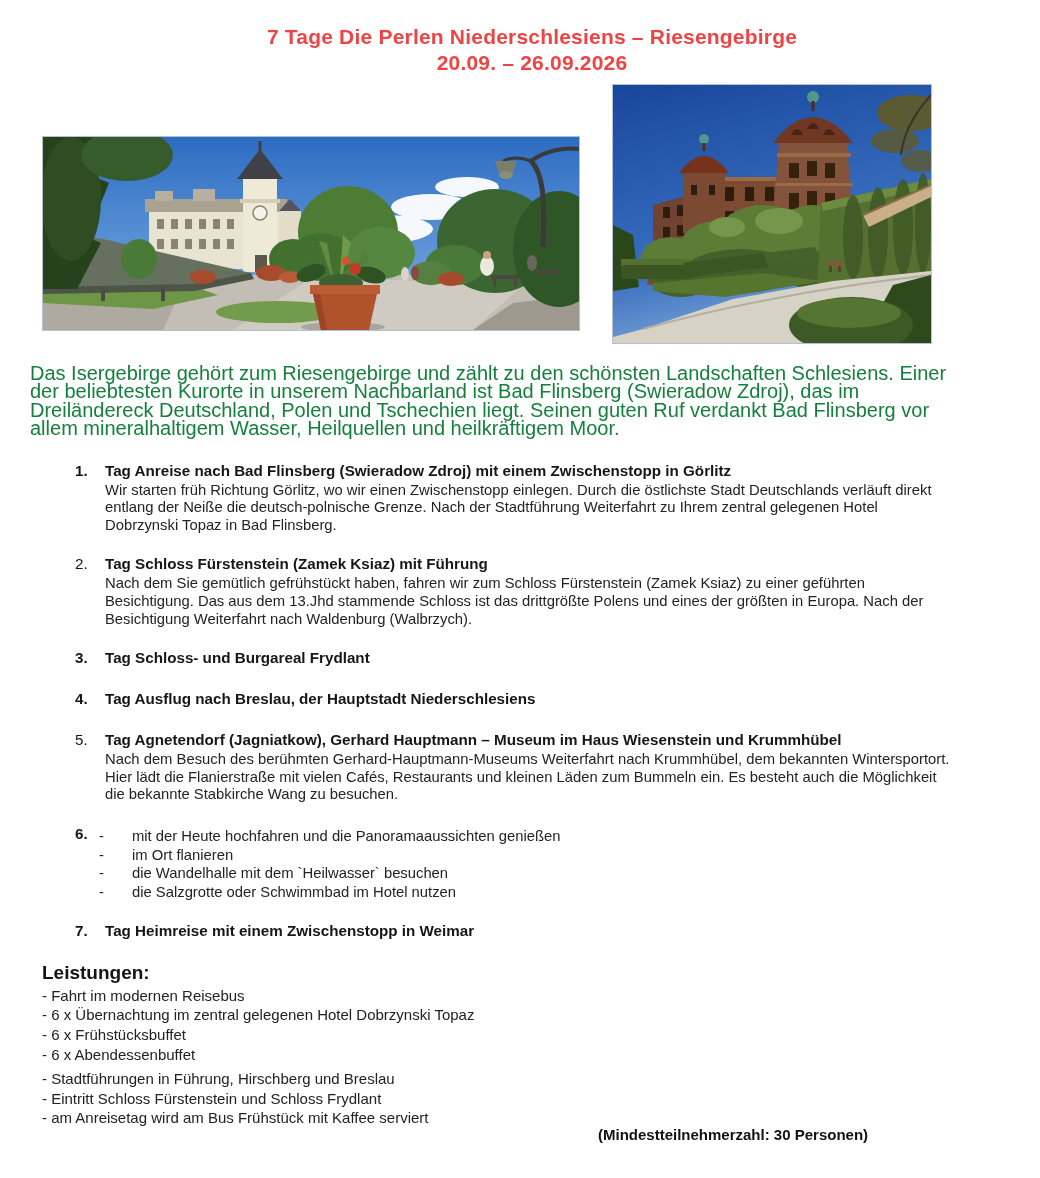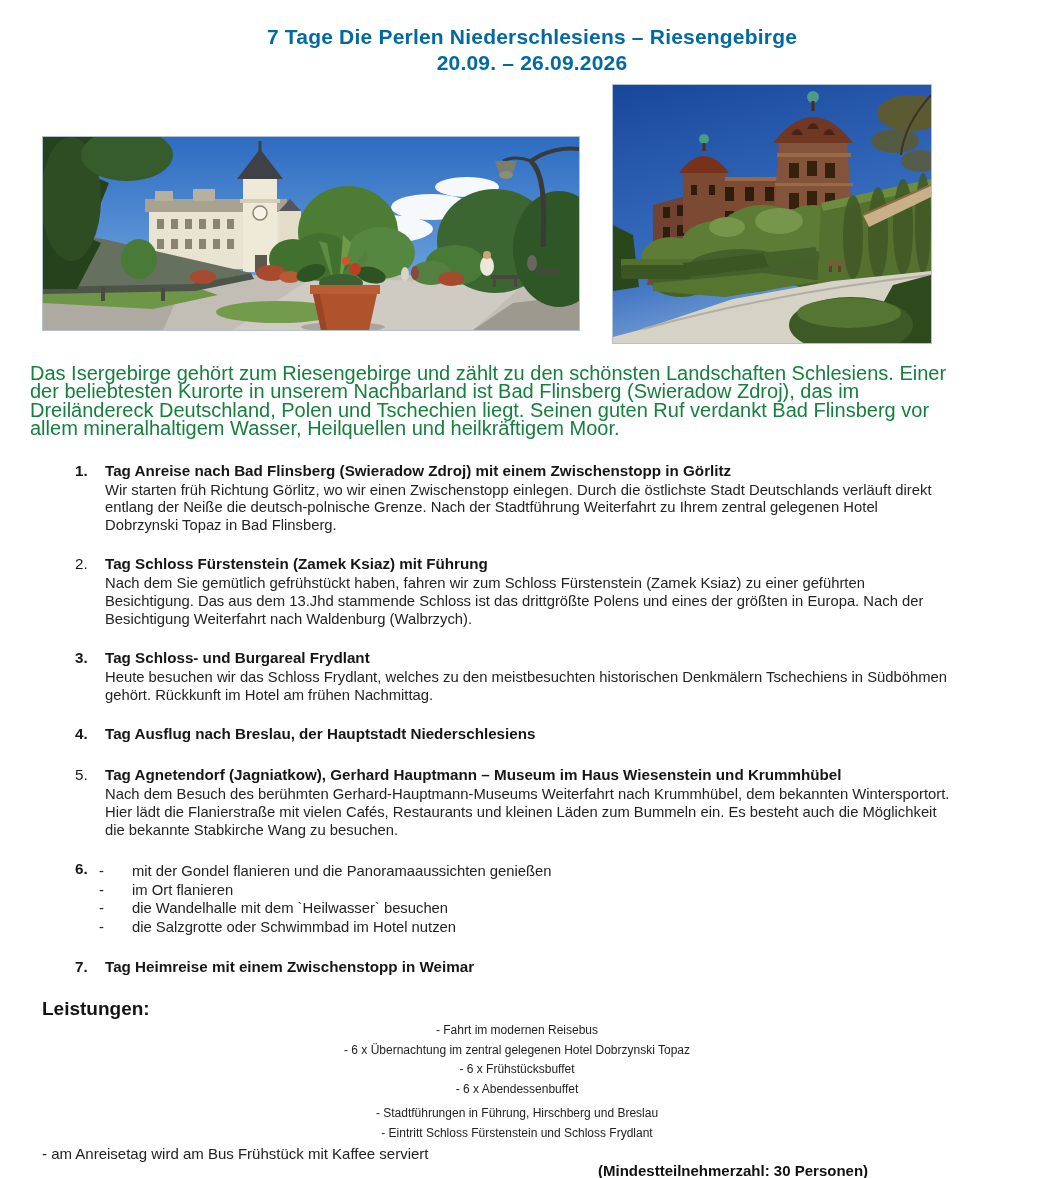--- a/index.html
+++ b/index.html
@@ -7,21 +7,21 @@
     width:1040px;height:1178px;
     font-family:"Liberation Sans","DejaVu Sans",sans-serif;
     color:#1e1e1e;
   }
   .page{position:relative;width:1040px;height:1178px;overflow:hidden;background:#fff;}
 
   
   .doc-title{
     margin:24px 0 0 0;
     text-align:center;
-    font-size:21px;line-height:26px;font-weight:bold;color:#0369a1;
+    font-size:21px;line-height:26px;font-weight:bold;color:#ef4444;
     letter-spacing:.2px;
     padding-left:24px;
   }
 
   
   .photos-row{position:relative;height:268px;margin-top:8px;}
   .photo{position:absolute;margin:0;padding:0;border:1px solid #b3c1d2;background:#dfe8f2;overflow:hidden;}
   .photo-left{left:42px;top:52px;width:536px;height:193px;}
   .photo-right{left:612px;top:0;width:318px;height:258px;}
   .photo svg{display:block;width:100%;height:100%;}
@@ -40,21 +40,21 @@
   .day-content{width:845px;}
   .day-title{font-size:15.2px;line-height:18px;font-weight:bold;color:#161616;margin-bottom:2px;}
   .day-body{font-size:14.8px;line-height:17.6px;color:#232323;}
   .bullets{margin-top:2px;}
   .bullet{display:flex;font-size:14.8px;line-height:18.6px;color:#232323;}
   .bullet::before{content:"-";flex:none;width:33px;margin-left:-6px;}
 
   
   .services{position:relative;margin:14px 0 0 42px;width:950px;}
   .services-heading{font-size:19px;line-height:19.5px;font-weight:bold;color:#141414;margin-bottom:3px;}
-  .svc-item{font-size:12px;line-height:19.6px;color:#222;text-align:center;}
+  .svc-item{font-size:15px;line-height:19.6px;color:#222;}
   .svc-item:nth-child(4){margin-bottom:5px;}
   .svc-row{position:relative;font-size:15px;line-height:19.6px;color:#222;}
   .svc-note{position:absolute;left:556px;top:17px;font-weight:bold;color:#111;white-space:nowrap;}
 </style>
 </head>
 <body>
 
 <div class="page">
 
   <h1 class="doc-title">
@@ -324,21 +324,20 @@
       <div class="day-title">Tag Schloss Fürstenstein (Zamek Ksiaz) mit Führung</div>
       <div class="day-body">Nach dem Sie gemütlich gefrühstückt haben, fahren wir zum Schloss Fürstenstein (Zamek Ksiaz) zu einer geführten Besichtigung. Das aus dem 13.Jhd stammende Schloss ist das drittgrößte Polens und eines der größten in Europa. Nach der Besichtigung Weiterfahrt nach Waldenburg (Walbrzych).</div>
 
     </div>
   </div>
 
   <div class="day">
     <div class="day-num">3.</div>
     <div class="day-content">
       <div class="day-title">Tag Schloss- und Burgareal Frydlant</div>
-      <div class="day-body">Heute besuchen wir das Schloss Frydlant, welches zu den meistbesuchten historischen Denkmälern Tschechiens in Südböhmen gehört. Rückkunft im Hotel am frühen Nachmittag.</div>
 
     </div>
   </div>
 
   <div class="day">
     <div class="day-num">4.</div>
     <div class="day-content">
       <div class="day-title">Tag Ausflug nach Breslau, der Hauptstadt Niederschlesiens</div>
 
     </div>
@@ -352,21 +351,21 @@
 
     </div>
   </div>
 
   <div class="day">
     <div class="day-num">6.</div>
     <div class="day-content">
 
       <div class="bullets">
             <div class="bullet">
-              <span>mit der Gondel flanieren und die Panoramaaussichten genießen</span>
+              <span>mit der Heute hochfahren und die Panoramaaussichten genießen</span>
             </div>
             <div class="bullet">
               <span>im Ort flanieren</span>
             </div>
             <div class="bullet">
               <span>die Wandelhalle mit dem `Heilwasser` besuchen</span>
             </div>
             <div class="bullet">
               <span>die Salzgrotte oder Schwimmbad im Hotel nutzen</span>
             </div>

